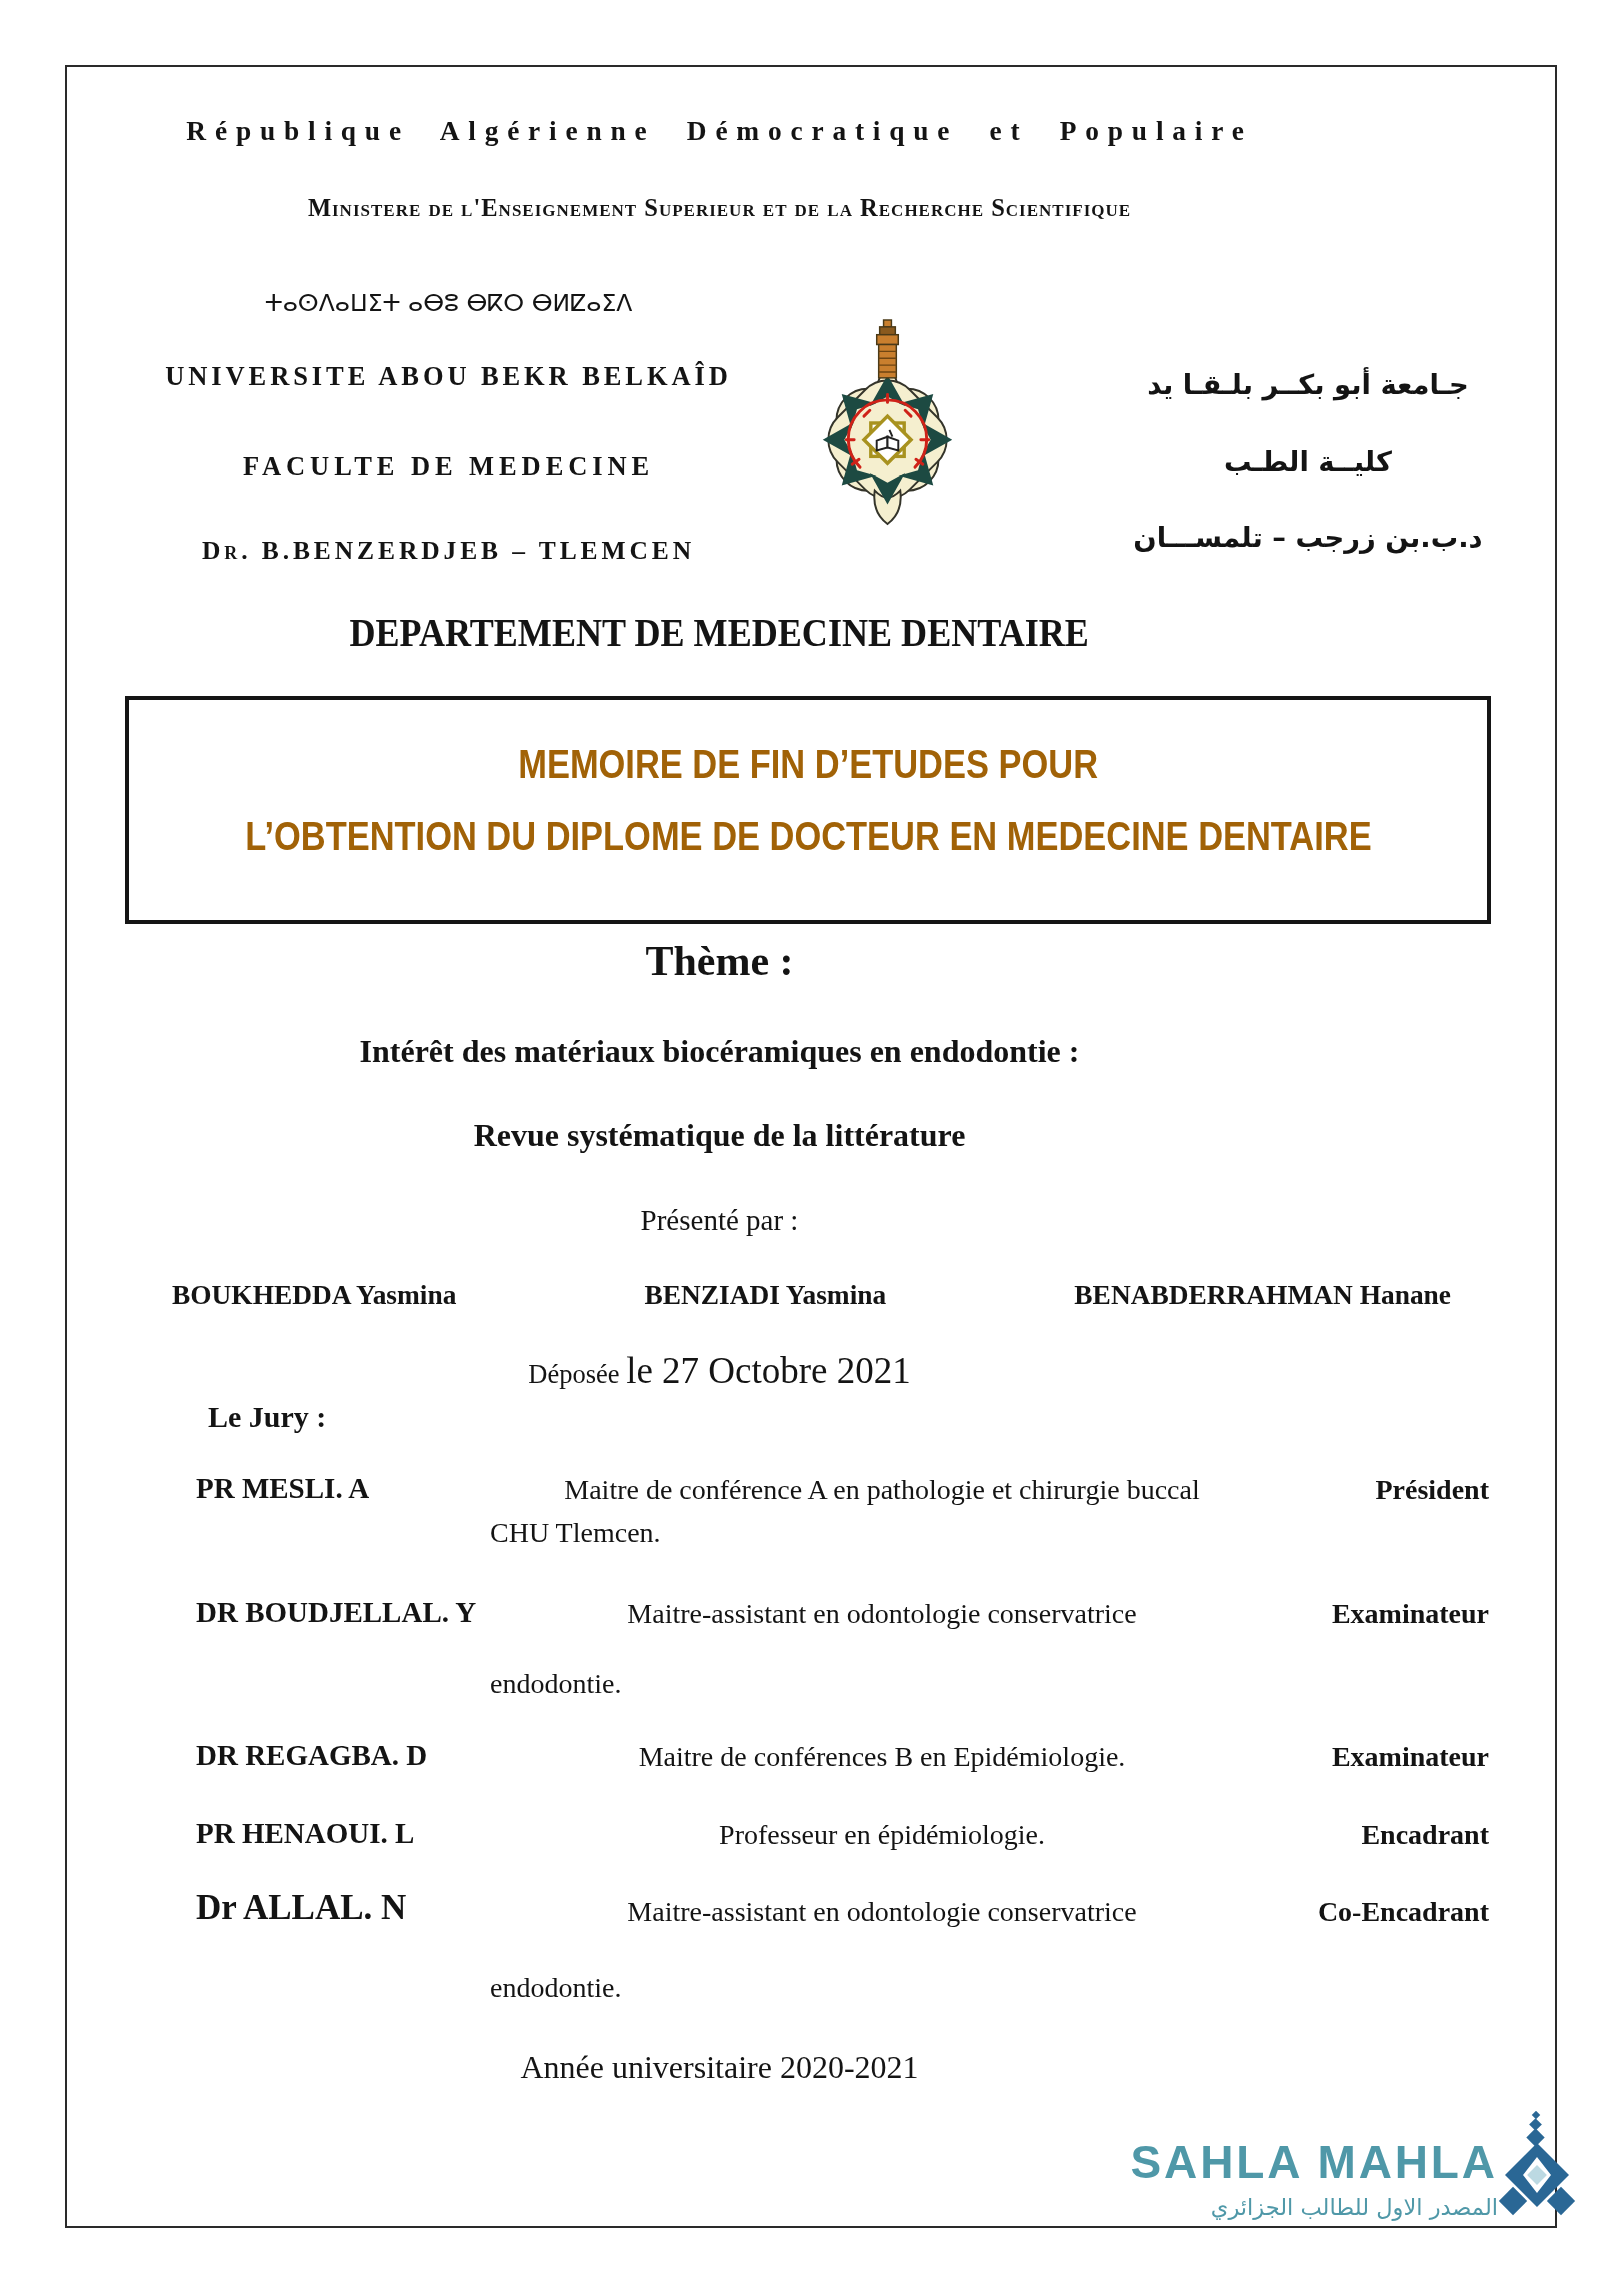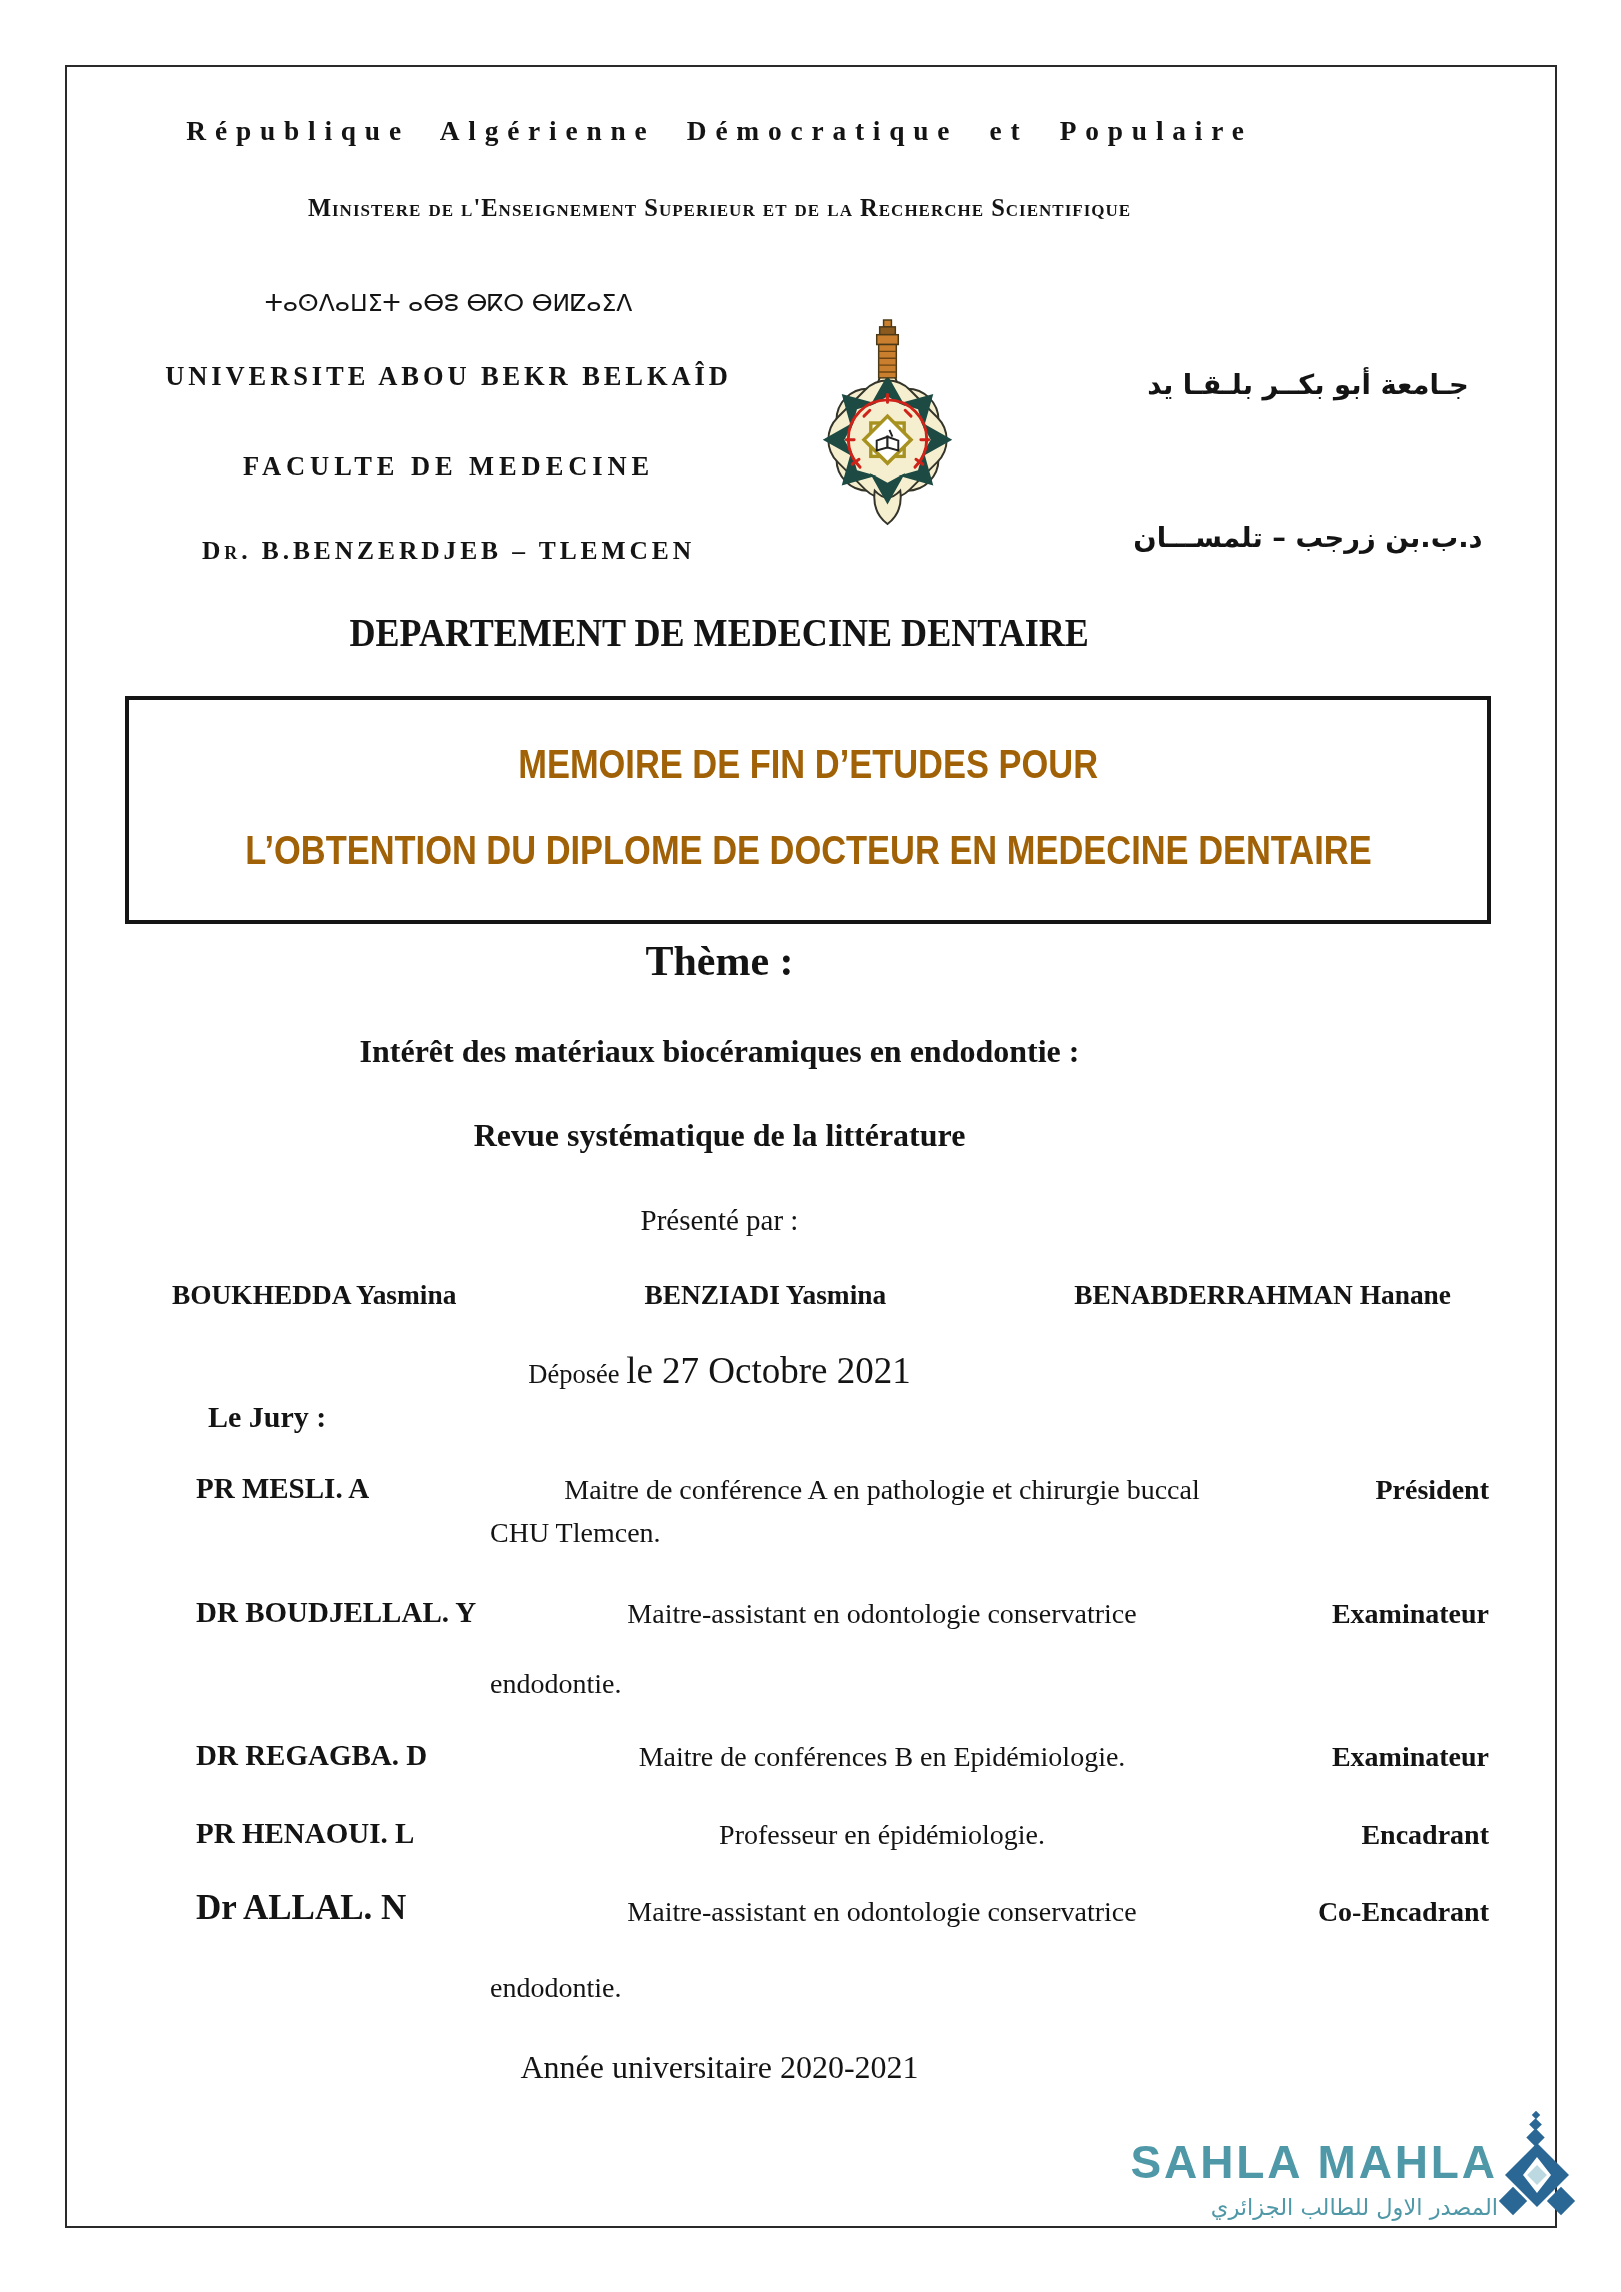--- a/index.html
+++ b/index.html
@@ -36,21 +36,21 @@
   .condense88 { display:inline-block; transform:scaleX(0.88); transform-origin:center; }
   .condense84 { display:inline-block; transform:scaleX(0.84); transform-origin:center; }
 
   .memoire-box {
     position:absolute; left:125px; top:696px; width:1358px; height:220px;
     border:4.9px solid #151515; background:#fff; z-index:1;
   }
   .box-line { position:absolute; left:0; width:100%; text-align:center; white-space:nowrap;
     font-family:"Liberation Sans", "DejaVu Sans", sans-serif; font-weight:bold; font-size:41px; color:#a16207; }
   .box-line1 { top:41px; }
-  .box-line2 { top:127px; }
+  .box-line2 { top:113px; }
 
   .theme-label { top:937px; font-size:42px; font-weight:bold; }
   .theme1 { top:1033px; font-size:32px; font-weight:bold; }
   .theme2 { top:1117px; font-size:32px; font-weight:bold; }
   .presente { top:1204px; font-size:29px; }
 
   .authors { top:1280px; left:172px; width:1279px; display:flex; justify-content:space-between;
     font-size:27.4px; font-weight:bold; z-index:1; position:absolute; }
   .authors span { white-space:nowrap; }
 
@@ -126,20 +126,21 @@
     <g style="stroke:#4a3a18" stroke-width="1.5">
       <rect x="75" y="2" width="8" height="7" style="fill:var(--minaret-orange,#c97f2e)"></rect>
       <rect x="71" y="9" width="16" height="8" style="fill:#8a5a1e"></rect>
       <rect x="68" y="17" width="22" height="10" style="fill:var(--minaret-orange,#c97f2e)"></rect>
       <rect x="70" y="27" width="18" height="34" style="fill:var(--minaret-orange,#c97f2e)"></rect>
       <path d="M70 34 h18 M70 41 h18 M70 48 h18 M70 55 h18" style="stroke:#6e4512"></path>
     </g>
   </svg>
 
   <div class="abs rightcol ar1">جـامعة أبو بكــر بلـقـا يد</div>
+  <div class="abs rightcol ar2">كليــة الطـب</div>
   <div class="abs rightcol ar3">د.ب.بن زرجب – تلمســـان</div>
 
   <div class="abs ctr department"><span class="condense88">DEPARTEMENT DE MEDECINE DENTAIRE</span></div>
 
   <div class="memoire-box">
     <div class="box-line box-line1"><span class="condense84">MEMOIRE DE FIN D’ETUDES POUR</span></div>
     <div class="box-line box-line2"><span class="condense84">L’OBTENTION DU DIPLOME DE DOCTEUR EN MEDECINE DENTAIRE</span></div>
   </div>
 
   <div class="abs ctr theme-label">Thème :</div>

